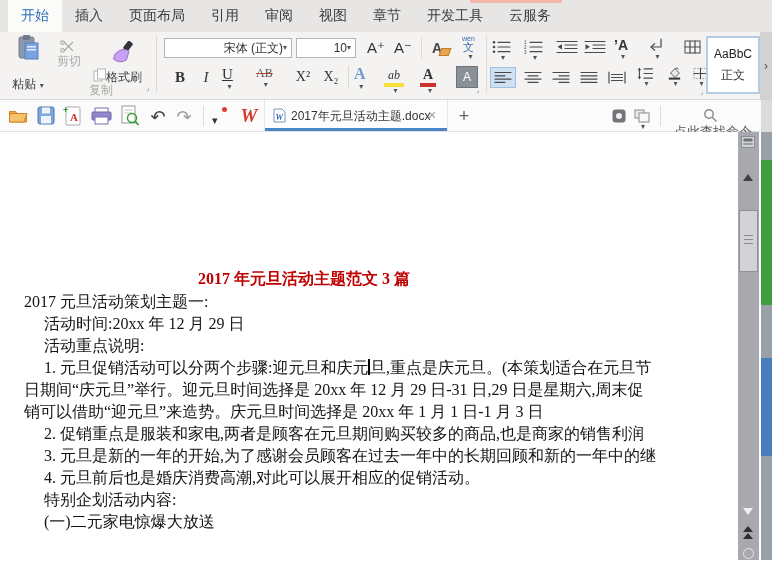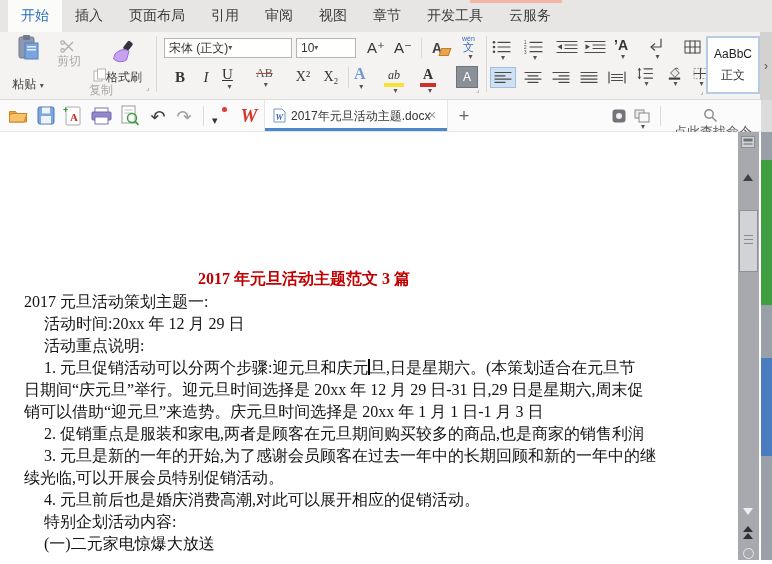--- a/index.html
+++ b/index.html
@@ -10,21 +10,21 @@
   .s{stroke:#4a4a4a;stroke-width:1.2;fill:none;stroke-linecap:round;}
   .dd{font-size:8px;color:#555;line-height:1;}
   
   #menubar{left:0;top:0;width:772px;height:32px;background:#e7e6e5;display:flex;align-items:stretch;padding-left:8px;box-sizing:border-box;}
   .mtab{display:flex;align-items:center;padding:0 13px;font-size:14px;color:#3c3c3c;cursor:default;}
   .mtab.active{background:#fbfbfa;color:#2c71b8;}
   
   #ribbon{left:0;top:32px;width:772px;height:68px;background:#f4f3f2;border-bottom:1px solid #dbdad8;box-sizing:border-box;}
   .rlabel{font-size:12px;color:#3b3b3b;}
   .gray{color:#a9a9a7;}
-  .combo{background:#fff;border:1px solid #b5b5b3;display:flex;align-items:center;justify-content:flex-start;padding:0 4px;font-size:12px;color:#333;box-sizing:border-box;}
+  .combo{background:#fff;border:1px solid #b5b5b3;display:flex;align-items:center;justify-content:flex-end;padding:0 4px;font-size:12px;color:#333;box-sizing:border-box;}
   .vsep{width:1px;background:#dad9d7;}
   .btn{display:flex;align-items:center;justify-content:center;}
   .serif{font-family:"Liberation Serif","DejaVu Serif",serif;}
   .corner{font-size:8px;color:#9a9a9a;line-height:1;}
   
   #docbar{left:0;top:100px;width:772px;height:32px;background:#fbfbfb;border-bottom:1px solid #e2e2e2;box-sizing:border-box;}
   .doctab{position:absolute;left:264px;top:0;width:184px;height:31px;background:#fdfdfd;border-left:1px solid #e6e6e6;border-right:1px solid #e6e6e6;box-sizing:border-box;}
   .doctab .ul{position:absolute;left:0;bottom:0;width:100%;height:3px;background:#4a86c8;}
   
   #doc{left:0;top:132px;width:772px;height:432px;background:#fff;overflow:hidden;}
@@ -383,26 +383,25 @@
       <span style="margin-left:6px;font-size:13px;color:#5a5a5a;white-space:nowrap;">点此查找命令</span>
     </div>
   </div>
 
   <div id="doc" class="ab">
     <div id="dtitle">2017 年元旦活动主题范文 3 篇</div>
     <div id="lines">
       <div class="pl">2017 元旦活动策划主题一:</div>
       <div class="pl ind">活动时间:20xx 年 12 月 29 日</div>
       <div class="pl ind">活动重点说明:</div>
-      <div class="pl ind"><span>1. 元旦促销活动可以分两个步骤:迎元旦和庆元</span><span class="caret"></span><span>旦,日是星期六。(本策划适合在元旦节</span></div>
+      <div class="pl ind"><span>1. 元旦促销活动可以分两个步骤:迎元旦和庆元</span><span class="caret"></span><span>旦,重点是庆元旦。(本策划适合在元旦节</span></div>
       <div class="pl">日期间“庆元旦”举行。迎元旦时间选择是 20xx 年 12 月 29 日-31 日,29 日是星期六,周末促</div>
       <div class="pl">销可以借助“迎元旦”来造势。庆元旦时间选择是 20xx 年 1 月 1 日-1 月 3 日</div>
       <div class="pl ind">2. 促销重点是服装和家电,两者是顾客在元旦期间购买较多的商品,也是商家的销售利润</div>
       <div class="pl ind">3. 元旦是新的一年的开始,为了感谢会员顾客在过去一年中的长期回顾和新的一年中的继</div>
-      <div class="pl">续光临,可以开展会员特别促销活动。</div>
       <div class="pl ind">4. 元旦前后也是婚庆消费高潮,对此可以展开相应的促销活动。</div>
       <div class="pl ind">特别企划活动内容:</div>
       <div class="pl ind">(一)二元家电惊爆大放送</div>
 
     </div>
 
   </div>
 
   <div id="scroll" class="ab">
     <div class="ab" style="left:3px;top:4px;">

